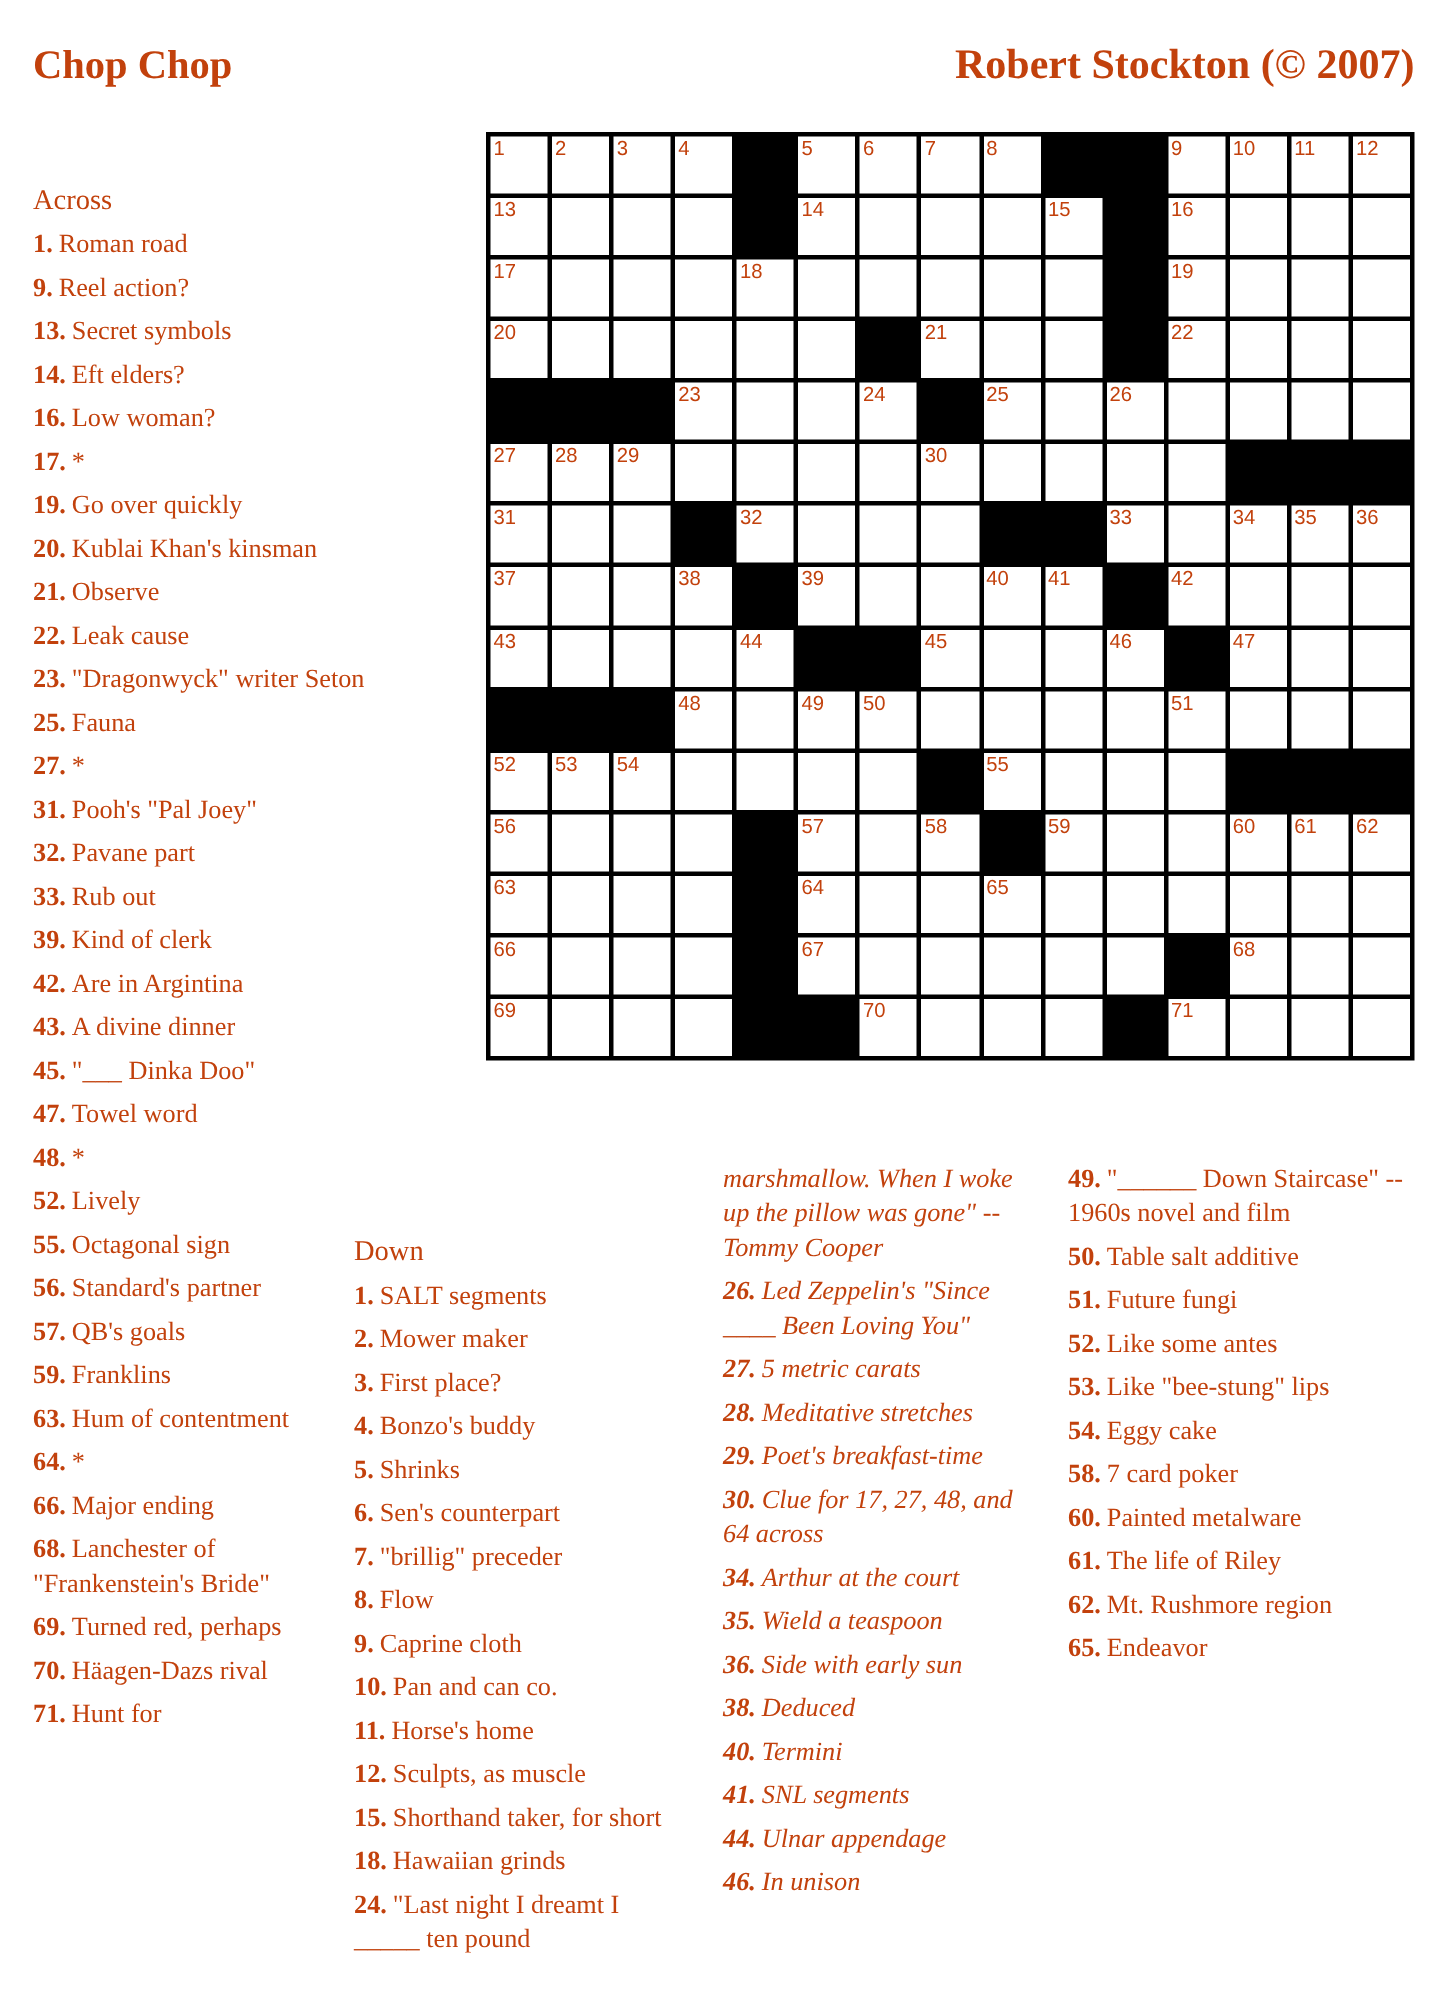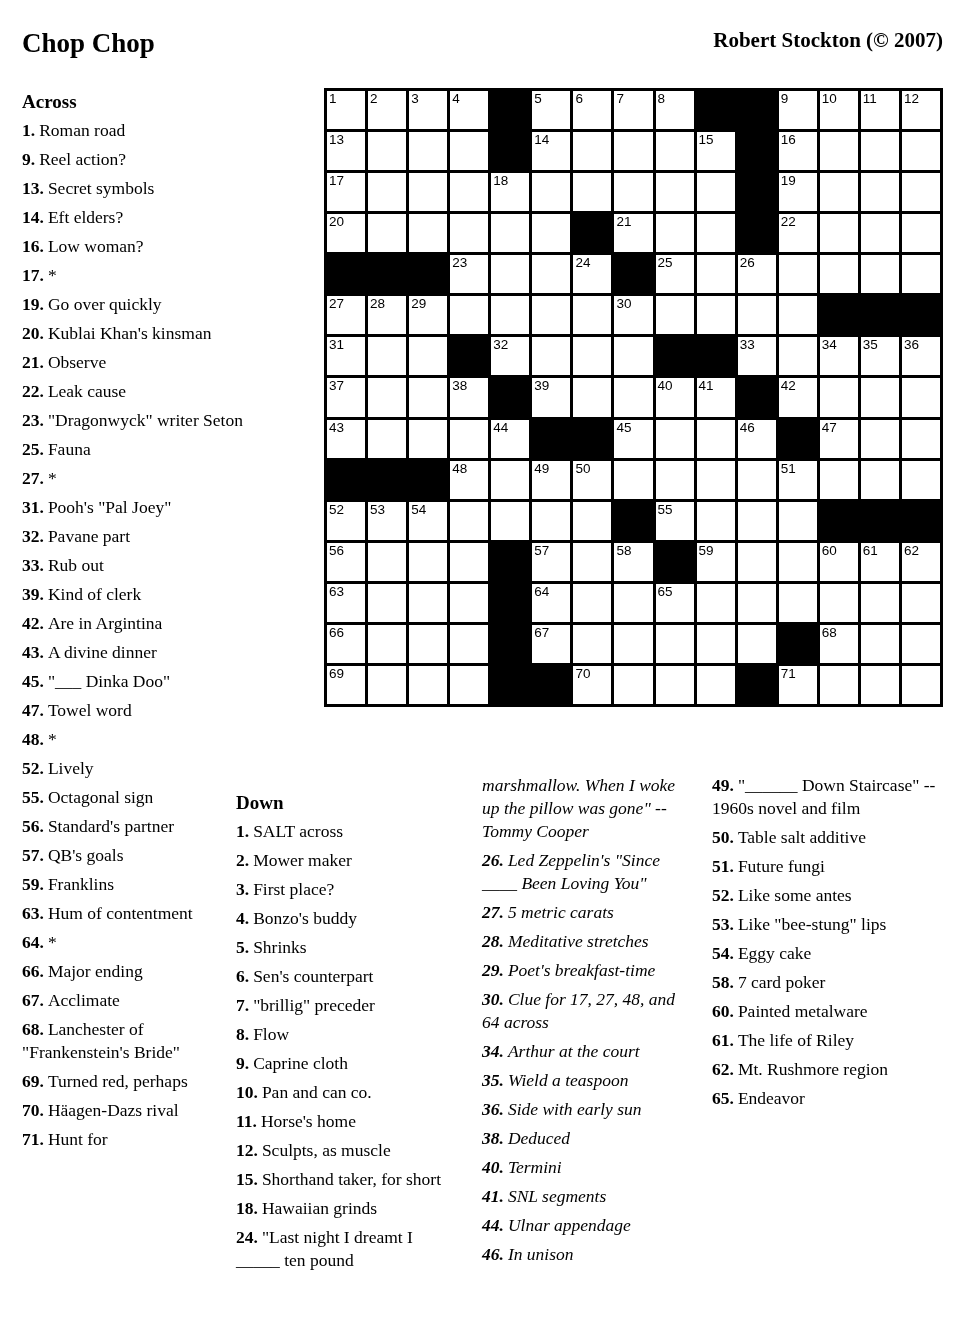--- a/index.html
+++ b/index.html
@@ -1,37 +1,37 @@
 <!DOCTYPE html>
 <html><head>
 <meta charset="utf-8">
 <style>
   html, body { margin: 0; padding: 0; background: #ffffff; }
   .page {
     position: relative;
     width: 959px;
     height: 1304px;
     background: #ffffff;
-    color: #000000;
+    color: #c2410c;
     font-family: "Liberation Serif", serif;
     overflow: hidden;
   }
   .title {
     position: absolute;
     left: 22px;
     top: 28px;
     font-size: 27px;
     font-weight: bold;
     white-space: nowrap;
   }
   .byline {
     position: absolute;
     right: 16px;
     top: 28px;
-    font-size: 21px;
+    font-size: 28px;
     font-weight: bold;
     white-space: nowrap;
   }
   .grid {
     position: absolute;
     left: 324px;
     top: 88px;
     width: 619px;
     height: 619px;
     box-sizing: border-box;
@@ -55,24 +55,25 @@
   .clue-col {
     position: absolute;
     font-size: 17.5px;
     line-height: 23px;
   }
   .col-across { left: 22px;  top: 90px;  width: 230px; }
   .col-down-1 { left: 236px; top: 791px; width: 216px; }
   .col-down-2 { left: 482px; top: 774px; width: 212px; font-style: italic; }
   .col-down-3 { left: 712px; top: 774px; width: 232px; }
   .section-header {
-    font-weight: bold;
+    font-weight: normal;
     font-size: 19px;
     line-height: 24px;
     margin-bottom: 5px;
+    margin-top: 32px;
   }
   .clue { margin-bottom: 6px; }
   .clue b { font-weight: bold; margin-right: 4px; }
 </style>
 </head>
 <body>
 
 <div class="page">
 
   <div class="title">Chop Chop</div>
@@ -475,32 +476,31 @@
         <div class="clue"><b>47.</b><span>Towel word</span></div>
         <div class="clue"><b>48.</b><span>*</span></div>
         <div class="clue"><b>52.</b><span>Lively</span></div>
         <div class="clue"><b>55.</b><span>Octagonal sign</span></div>
         <div class="clue"><b>56.</b><span>Standard's partner</span></div>
         <div class="clue"><b>57.</b><span>QB's goals</span></div>
         <div class="clue"><b>59.</b><span>Franklins</span></div>
         <div class="clue"><b>63.</b><span>Hum of contentment</span></div>
         <div class="clue"><b>64.</b><span>*</span></div>
         <div class="clue"><b>66.</b><span>Major ending</span></div>
-        <div class="clue"><b>67.</b><span>Acclimate</span></div>
         <div class="clue"><b>68.</b><span>Lanchester of "Frankenstein's Bride"</span></div>
         <div class="clue"><b>69.</b><span>Turned red, perhaps</span></div>
         <div class="clue"><b>70.</b><span>Häagen-Dazs rival</span></div>
         <div class="clue"><b>71.</b><span>Hunt for</span></div>
       </div>
   </div>
 
   <div class="clue-col col-down-1">
     <div class="section-header">Down</div>
     <div id="down-list-1">
-        <div class="clue"><b>1.</b><span>SALT across</span></div>
+        <div class="clue"><b>1.</b><span>SALT segments</span></div>
         <div class="clue"><b>2.</b><span>Mower maker</span></div>
         <div class="clue"><b>3.</b><span>First place?</span></div>
         <div class="clue"><b>4.</b><span>Bonzo's buddy</span></div>
         <div class="clue"><b>5.</b><span>Shrinks</span></div>
         <div class="clue"><b>6.</b><span>Sen's counterpart</span></div>
         <div class="clue"><b>7.</b><span>"brillig" preceder</span></div>
         <div class="clue"><b>8.</b><span>Flow</span></div>
         <div class="clue"><b>9.</b><span>Caprine cloth</span></div>
         <div class="clue"><b>10.</b><span>Pan and can co.</span></div>
         <div class="clue"><b>11.</b><span>Horse's home</span></div>

